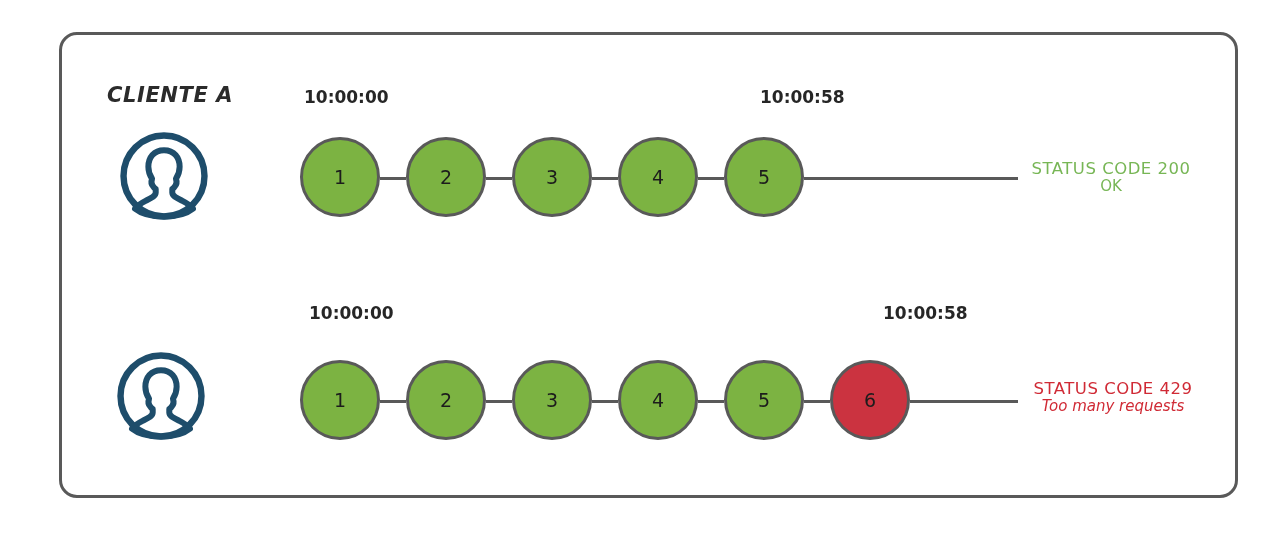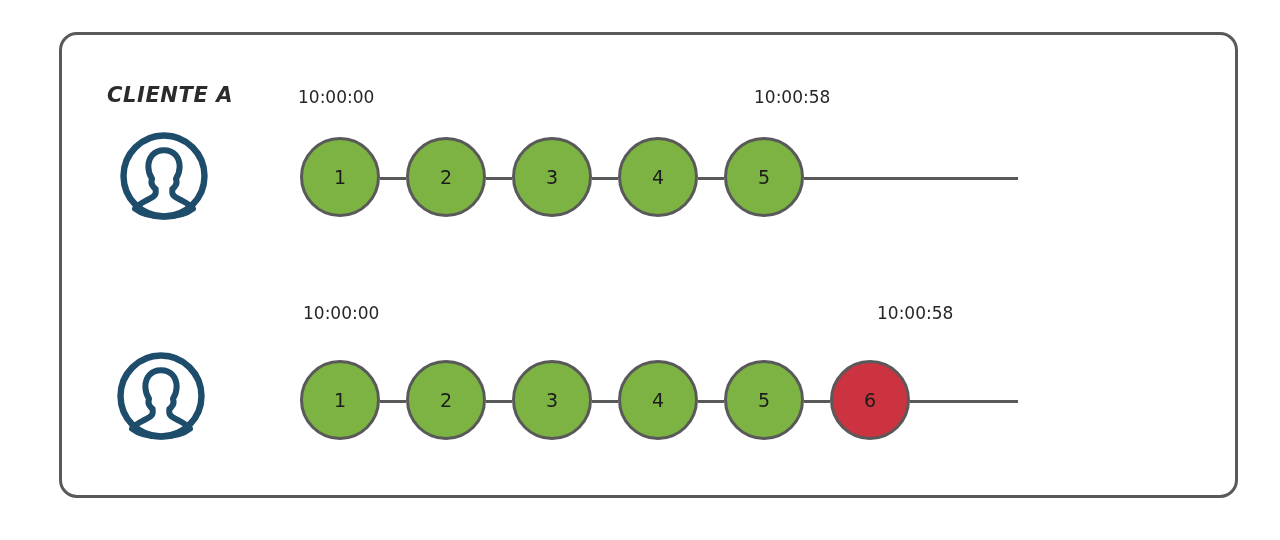--- a/index.html
+++ b/index.html
@@ -51,23 +51,24 @@
     height: 92px;
   }
   #avatar-a { left: 118px; top: 130px; }
   #avatar-b { left: 115px; top: 350px; }
 
   
   .timestamp {
     position: absolute;
     font-family: "DejaVu Sans", sans-serif;
     font-size: 17px;
-    font-weight: normal;
+    font-weight: bold;
     color: #262626;
     white-space: nowrap;
+    margin-left: 6px;
   }
   #ts-a-start { left: 298px; top: 87px; }
   #ts-a-end   { left: 754px; top: 87px; }
   #ts-b-start { left: 303px; top: 303px; }
   #ts-b-end   { left: 877px; top: 303px; }
 
   
   .chain {
     position: absolute;
   }
@@ -169,20 +170,24 @@
     <div class="conn-line" style="left:398px; width:26px;"></div>
     <div class="conn-line" style="left:504px; width:214px;"></div>
 
     <div class="node ok" style="left:0px;">1</div>
     <div class="node ok" style="left:106px;">2</div>
     <div class="node ok" style="left:212px;">3</div>
     <div class="node ok" style="left:318px;">4</div>
     <div class="node ok" style="left:424px;">5</div>
   </div>
 
+  <div class="status" id="status-a">
+    <div class="line1">STATUS CODE 200</div>
+    <div class="line2">OK</div>
+  </div>
 
 
   <div class="avatar" id="avatar-b">
     <svg viewBox="0 0 100 100" width="92" height="92" aria-hidden="true">
       <circle cx="50" cy="50" r="44" fill="none" stroke="#1E4D6B" stroke-width="7"></circle>
       <path d="M50 22
                C 39 22 33 30 33 40
                C 33 46 35 50 37 53
                C 36 56 36 59 38 61
                C 39 63 41 64 41 64
@@ -213,14 +218,18 @@
     <div class="conn-line" style="left:610px; width:108px;"></div>
 
     <div class="node ok" style="left:0px;">1</div>
     <div class="node ok" style="left:106px;">2</div>
     <div class="node ok" style="left:212px;">3</div>
     <div class="node ok" style="left:318px;">4</div>
     <div class="node ok" style="left:424px;">5</div>
     <div class="node fail" style="left:530px;">6</div>
   </div>
 
+  <div class="status" id="status-b">
+    <div class="line1">STATUS CODE 429</div>
+    <div class="line2">Too many requests</div>
+  </div>
 
 </div>
 
 </body></html>

